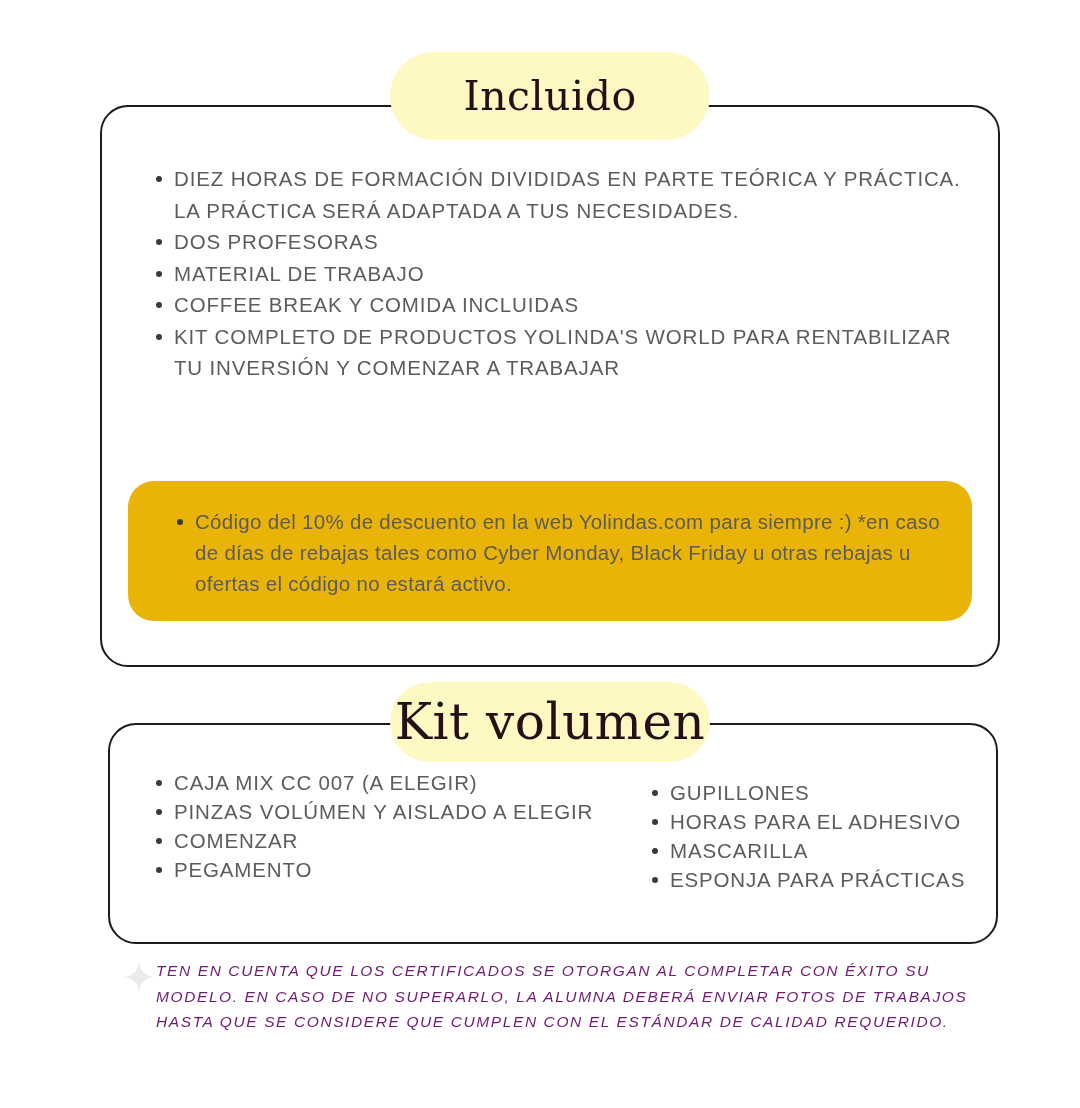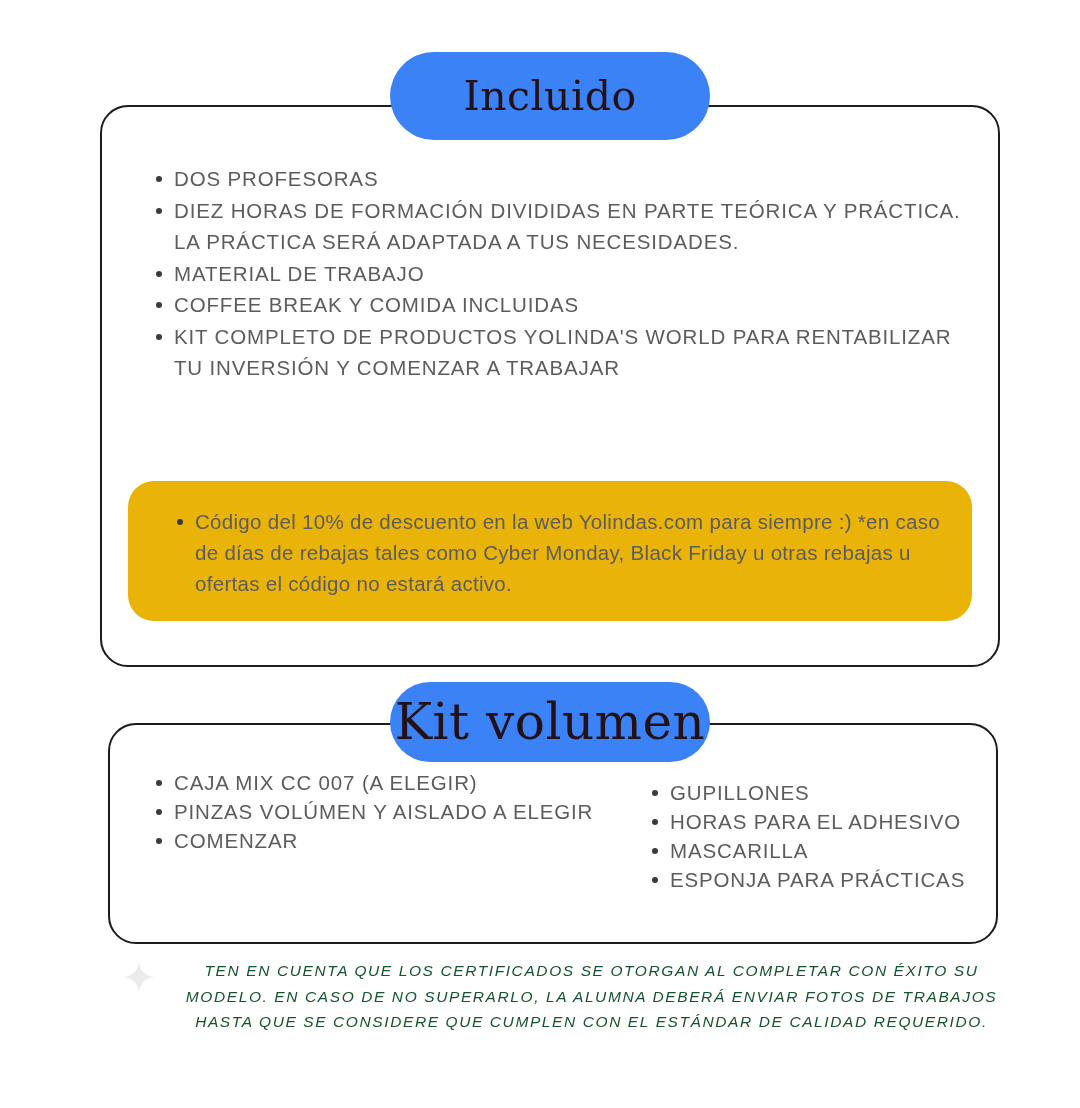--- a/index.html
+++ b/index.html
@@ -28,21 +28,21 @@
   .card {
     position: absolute;
     border: 2px solid #1c1c1c;
     border-radius: 28px;
     background: transparent;
     box-sizing: border-box;
   }
 
   .badge {
     position: absolute;
-    background: #3b82f6;
+    background: #fef9c3;
     border-radius: 44px;
     display: flex;
     align-items: center;
     justify-content: center;
     z-index: 5;
   }
 
   .badge-title {
     font-family: "DejaVu Serif", "Liberation Serif", serif;
     color: #241017;
@@ -139,29 +139,29 @@
     line-height: 29px;
     letter-spacing: 0.85px;
   }
   .kit-col-left li::before, .kit-col-right li::before {
     top: 12px;
   }
 
   
   .footer {
     position: absolute;
-    left: 164px;
+    left: 156px;
     top: 958px;
     width: 855px;
-    text-align: center;
+    text-align: left;
     font-size: 15.5px;
     line-height: 25.5px;
     letter-spacing: 1.6px;
     font-style: italic;
-    color: #14532d;
+    color: #701a75;
     font-family: "Liberation Sans", sans-serif;
   }
 
   .sparkle {
     position: absolute;
     left: 122px;
     top: 960px;
     width: 34px;
     height: 34px;
     opacity: 0.28;
@@ -174,22 +174,22 @@
 
   <div class="section">
 
     <div class="card" style="left:100px; top:105px; width:900px; height:562px;"></div>
 
     <div class="badge" style="left:390px; top:52px; width:320px; height:88px;">
       <span class="badge-title" style="font-size:41px;">Incluido</span>
     </div>
 
     <ul class="bullets incl-list">
+      <li>DIEZ HORAS DE FORMACIÓN DIVIDIDAS EN PARTE TEÓRICA Y PRÁCTICA. LA PRÁCTICA SERÁ ADAPTADA A TUS NECESIDADES.</li>
       <li>DOS PROFESORAS</li>
-      <li>DIEZ HORAS DE FORMACIÓN DIVIDIDAS EN PARTE TEÓRICA Y PRÁCTICA. LA PRÁCTICA SERÁ ADAPTADA A TUS NECESIDADES.</li>
       <li>MATERIAL DE TRABAJO</li>
       <li>COFFEE BREAK Y COMIDA INCLUIDAS</li>
       <li>KIT COMPLETO DE PRODUCTOS YOLINDA'S WORLD PARA RENTABILIZAR TU INVERSIÓN Y COMENZAR A TRABAJAR</li>
     </ul>
 
     <div class="note-box">
       <ul class="bullets note-list">
         <li>Código del 10% de descuento en la web Yolindas.com para siempre :) *en caso de días de rebajas tales como Cyber Monday, Black Friday u otras rebajas u ofertas el código no estará activo.</li>
       </ul>
     </div>
@@ -201,20 +201,21 @@
     <div class="card" style="left:108px; top:723px; width:890px; height:221px;"></div>
 
     <div class="badge" style="left:390px; top:682px; width:320px; height:80px;">
       <span class="badge-title" style="font-size:50px;text-align:center;">Kit volumen</span>
     </div>
 
     <ul class="bullets kit-col-left">
       <li>CAJA MIX CC 007  (A ELEGIR)</li>
       <li>PINZAS VOLÚMEN Y AISLADO A ELEGIR</li>
       <li>COMENZAR</li>
+      <li>PEGAMENTO</li>
     </ul>
 
     <ul class="bullets kit-col-right">
       <li>GUPILLONES</li>
       <li>HORAS PARA EL ADHESIVO</li>
       <li>MASCARILLA</li>
       <li>ESPONJA PARA PRÁCTICAS</li>
     </ul>
 
   </div>

